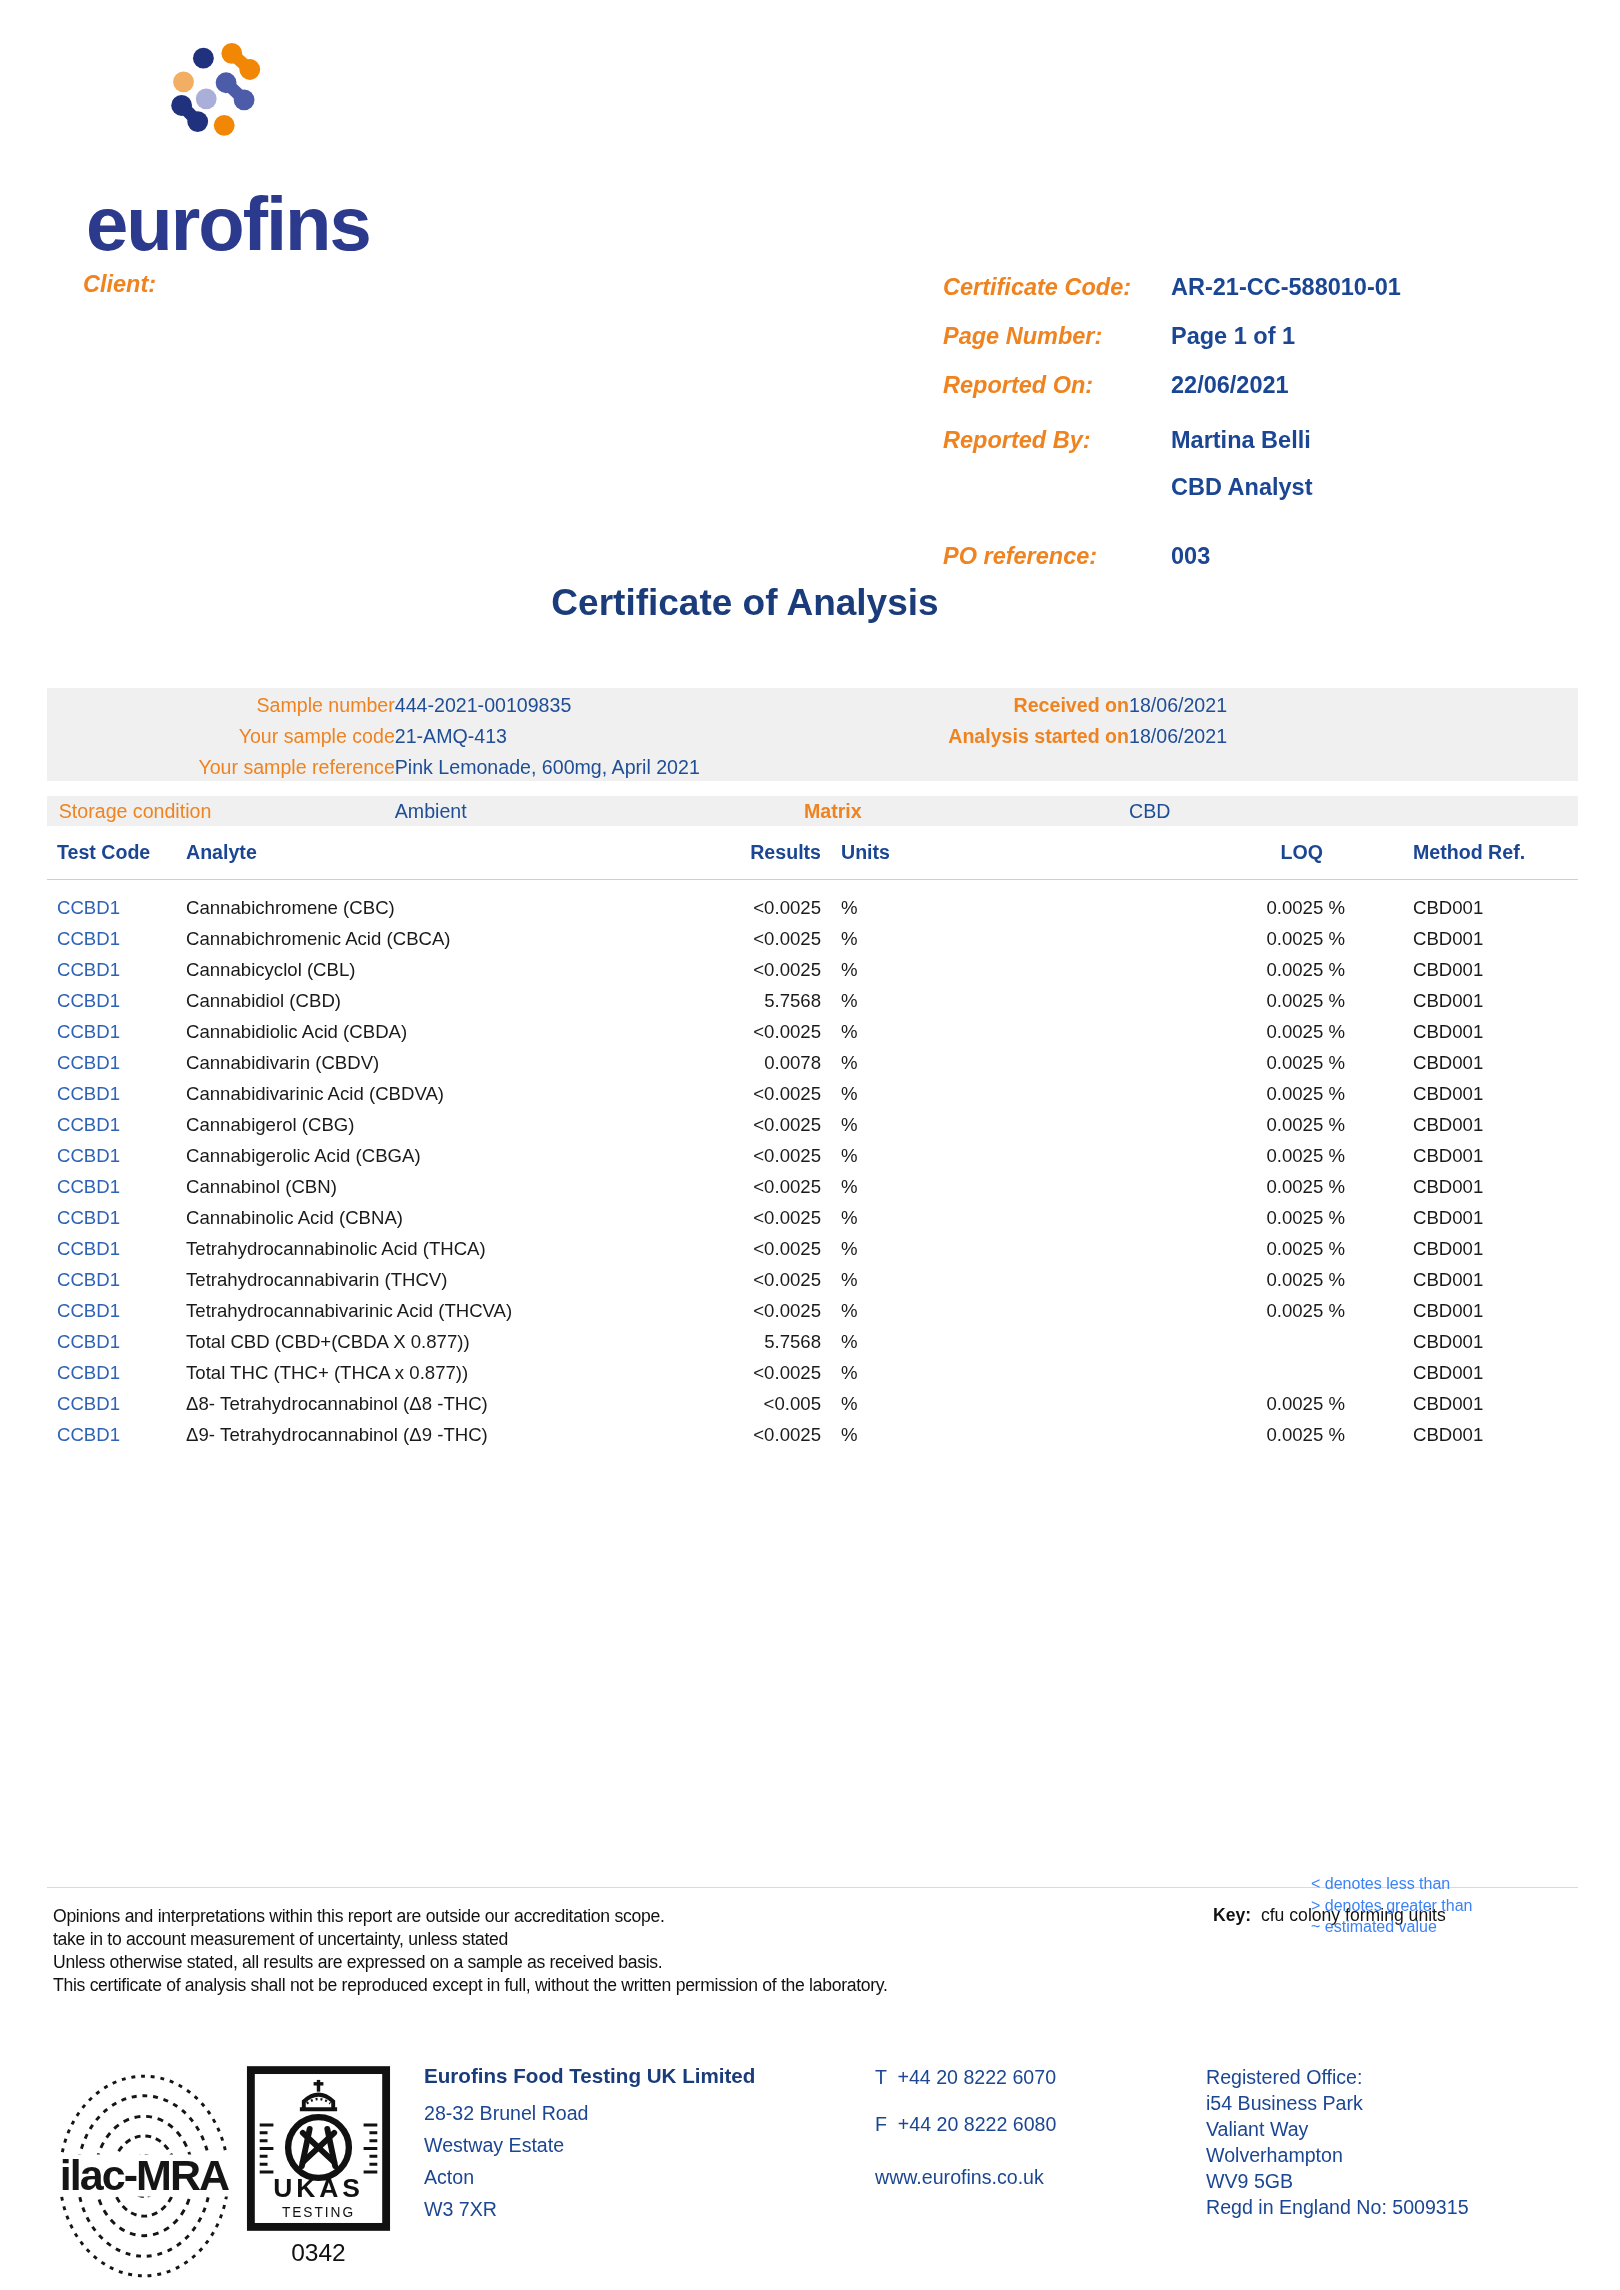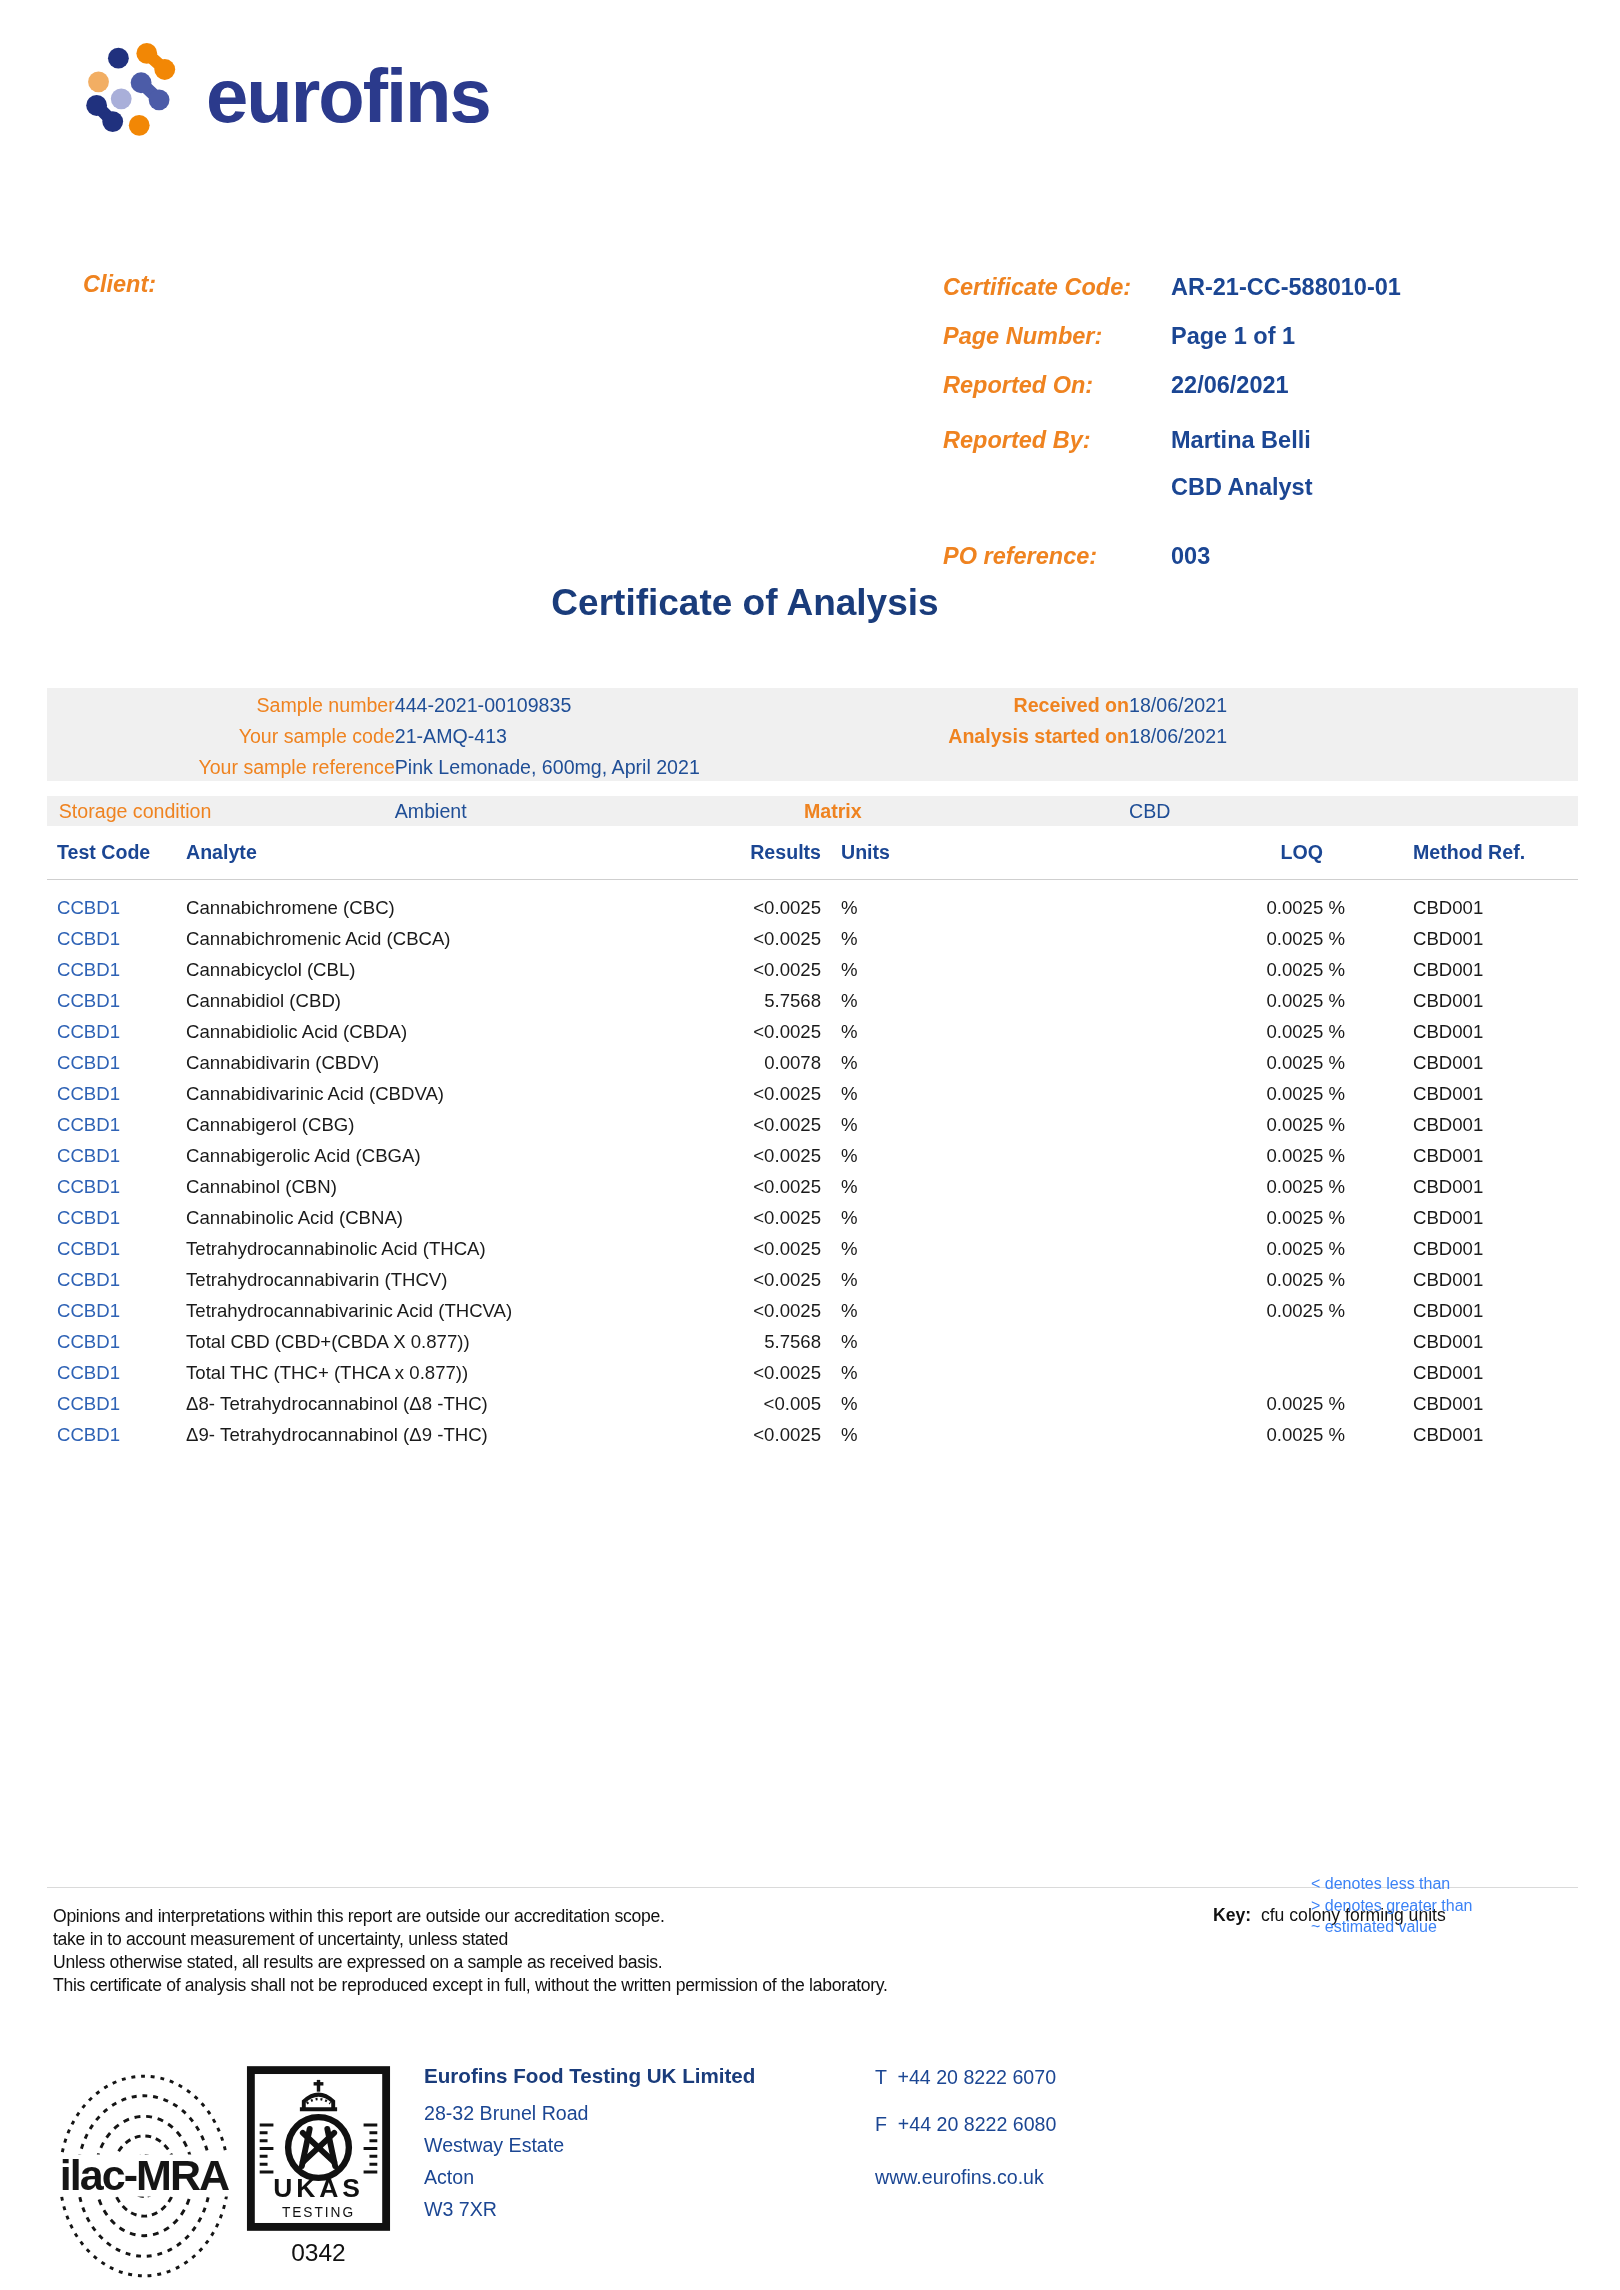--- a/index.html
+++ b/index.html
@@ -1,19 +1,19 @@
 <!DOCTYPE html>
 <html style="--orange: #EF8320; --blue: #1B4693; --navy: #1A3C7B; --wordmark: #2B3A8C; --testcode: #2E62B5;"><head>
 <meta charset="utf-8">
 <style>
   html,body{margin:0;padding:0;background:#fff;}
   .page{position:relative;width:1620px;height:2291px;background:#fff;overflow:hidden;
         font-family:"Liberation Sans", sans-serif;color:#1a1a1a;}
   
-  .logo{position:absolute;left:86px;top:43px;display:flex;align-items:center;gap:6px;}
+  .logo{position:absolute;left:86px;top:43px;display:flex;align-items:center;gap:37px;flex-direction:column;}
   .wordmark{font-size:76px;font-weight:bold;letter-spacing:-2px;color:var(--wordmark,#2B3A8C);line-height:1;}
   
   .client-label{position:absolute;left:83px;top:271px;font-size:23.5px;font-weight:bold;font-style:italic;color:var(--orange,#EF8320);}
   .client-lines{position:absolute;left:186px;top:268px;font-size:23.5px;font-weight:bold;color:var(--blue,#1B4693);line-height:30px;}
   
   .meta-row{position:absolute;left:943px;white-space:nowrap;}
   .meta-label{display:inline-block;width:228px;font-size:23.5px;font-weight:bold;font-style:italic;color:var(--orange,#EF8320);}
   .meta-value{font-size:23.5px;font-weight:bold;color:var(--blue,#1B4693);}
   .m1{top:274px}.m2{top:323px}.m3{top:372px}.m4{top:427px}.m5{top:543px}
   .meta-value2{position:absolute;left:1171px;top:474px;font-size:23.5px;font-weight:bold;color:var(--blue,#1B4693);}
@@ -371,15 +371,24 @@
   <div>28-32 Brunel Road</div>
       <div>Westway Estate</div>
       <div>Acton</div>
       <div>W3 7XR</div>
     </div>
 
   <div class="contact ct1">T  +44 20 8222 6070</div>
   <div class="contact ct2">F  +44 20 8222 6080</div>
   <div class="contact ct3">www.eurofins.co.uk</div>
 
+  <div class="registered">
+
+  <div>Registered Office:</div>
+      <div>i54 Business Park</div>
+      <div>Valiant Way</div>
+      <div>Wolverhampton</div>
+      <div>WV9 5GB</div>
+      <div>Regd in England No: 5009315</div>
+    </div>
 
 </div>
 
 
 </body></html>

